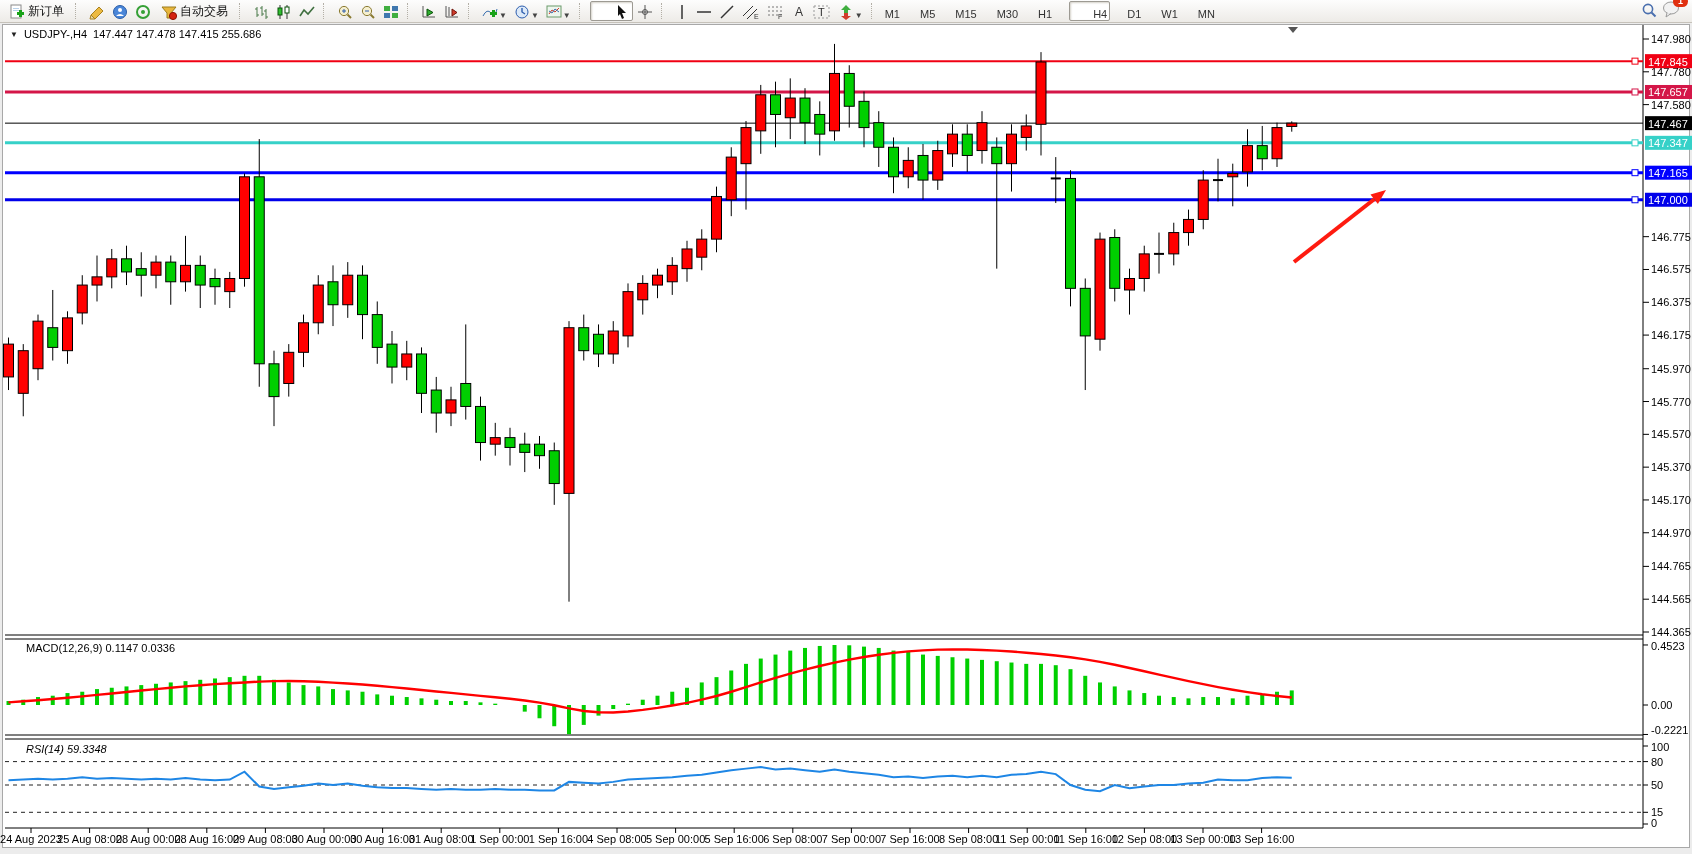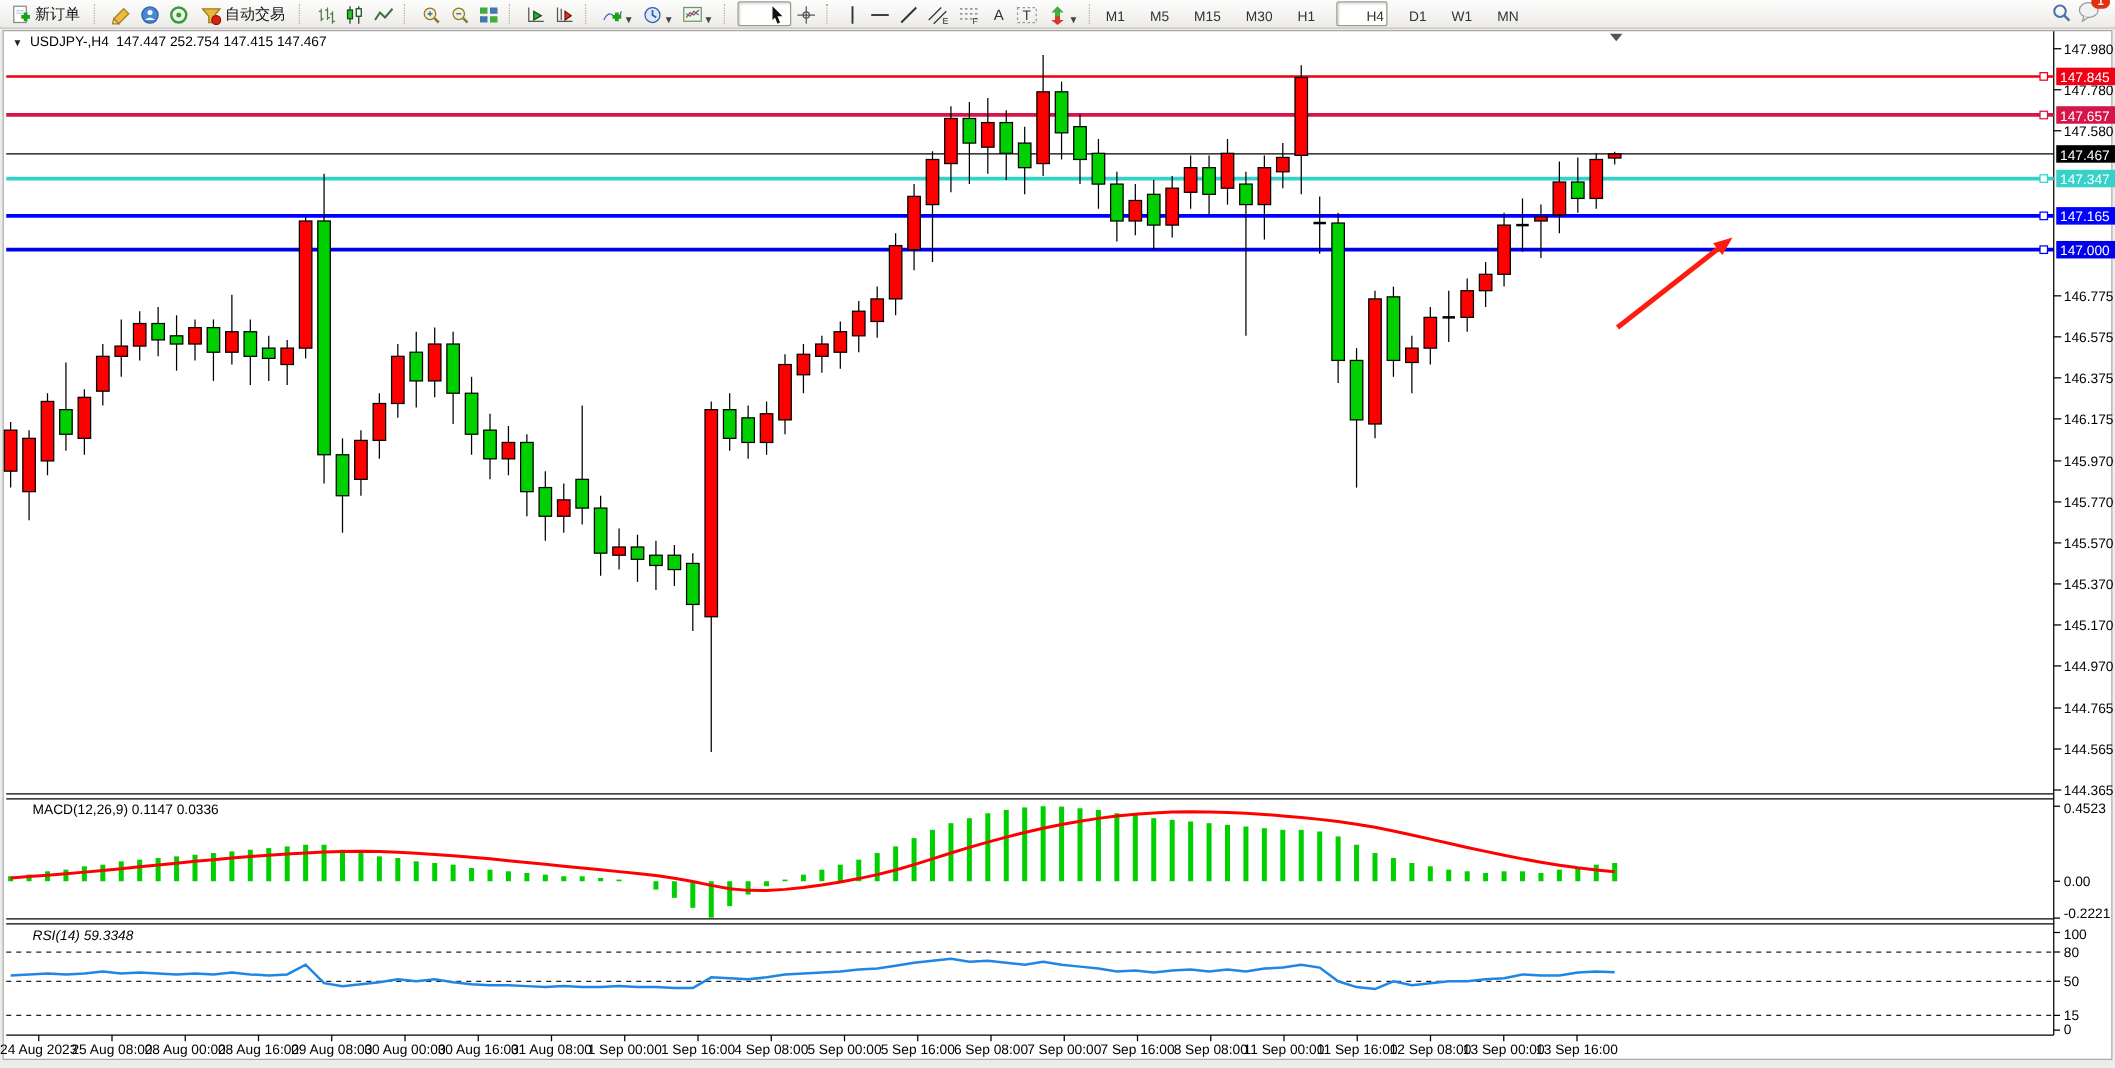--- a/index.html
+++ b/index.html
@@ -235,21 +235,21 @@
       </svg>
     <span class="badge">1</span>
   </span>
 </div>
 
 <div class="chartwin"></div>
 
 <div class="ctitle">
   <span class="tri">▼</span>
   <span>USDJPY-,H4</span>
-  <span>147.447 252.754 147.415 147.467</span>
+  <span>147.447 147.478 147.415 255.686</span>
 </div>
 <div class="indlabel" style="left:10px;top:642px;">MACD(12,26,9) 0.1147 0.0336</div>
 <div class="indlabel" style="left:10px;top:743px;font-style:italic;">RSI(14) 59.3348</div>
 
 <svg id="cv" width="1692" height="854">
     <line x1="5" y1="635" x2="1643" y2="635" stroke="#000" stroke-width="1"></line>
     <line x1="5" y1="639" x2="1643" y2="639" stroke="#000" stroke-width="1"></line>
     <line x1="5" y1="735" x2="1643" y2="735" stroke="#000" stroke-width="1"></line>
     <line x1="5" y1="739" x2="1643" y2="739" stroke="#000" stroke-width="1"></line>
     <line x1="5" y1="828" x2="1643" y2="828" stroke="#000" stroke-width="1"></line>

